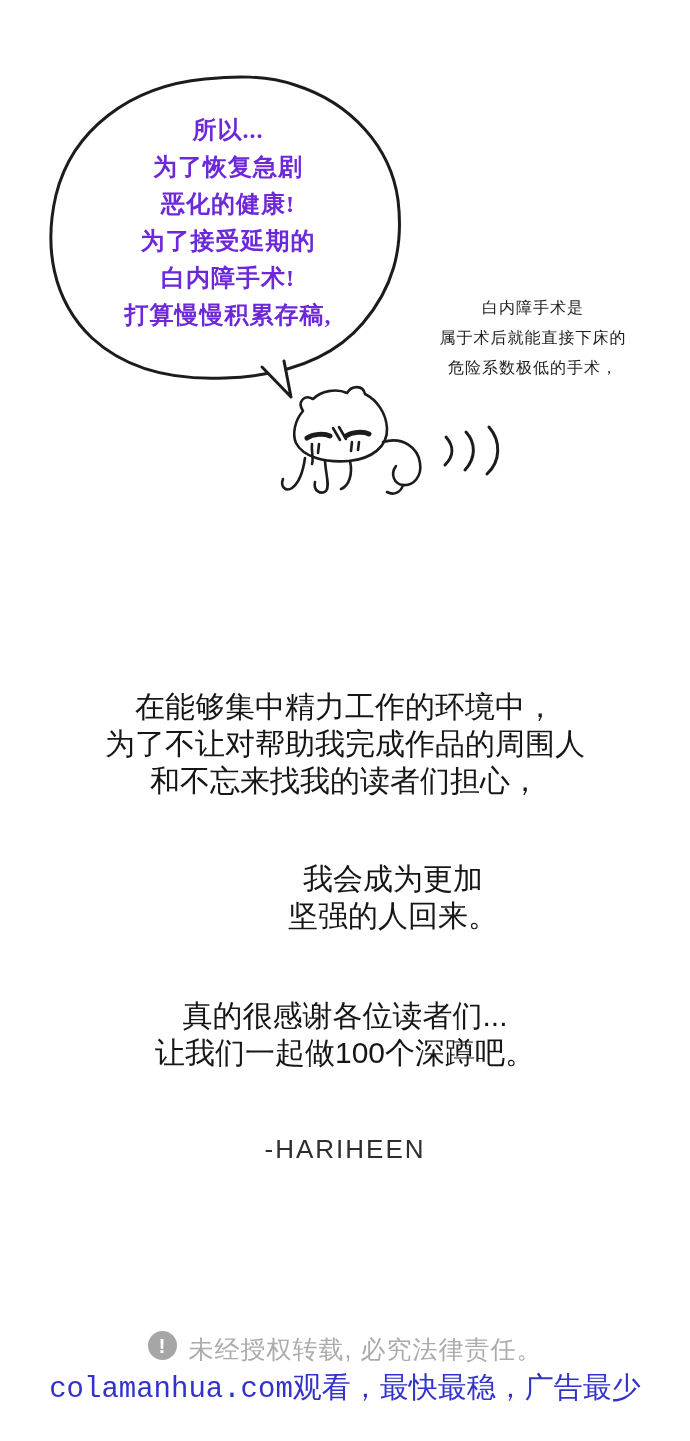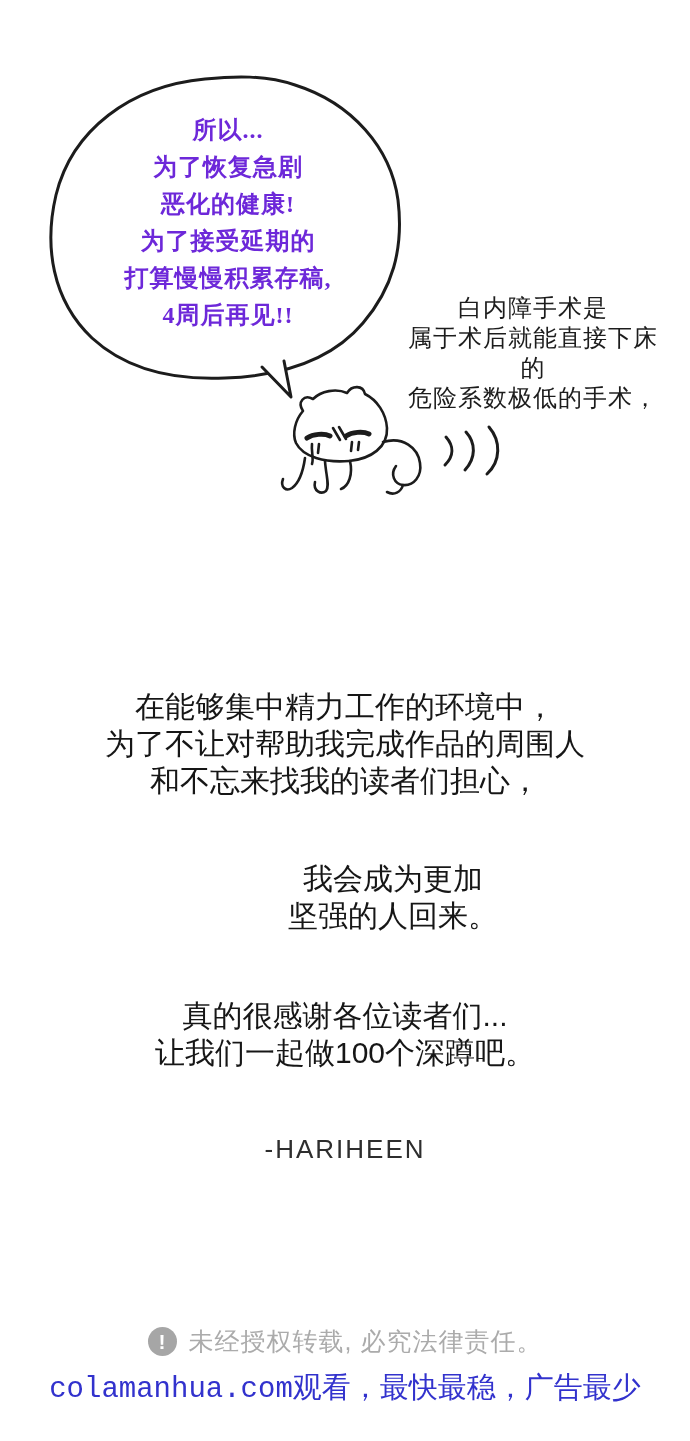--- a/index.html
+++ b/index.html
@@ -25,21 +25,21 @@
     left: 56px; top: 112px; width: 344px;
     font-family: "Liberation Serif", "DejaVu Serif", serif;
     font-weight: 700;
     font-size: 24px;
     line-height: 37px;
     color: #6d28d9;
     letter-spacing: 1px;
   }
   .side-note {
     left: 405px; top: 293px; width: 256px;
-    font-size: 24px;
+    font-size: 16px;
     line-height: 30px;
     color: #1c1c1c;
     letter-spacing: 1px;
   }
   .para {
     left: 0; width: 690px;
     font-size: 30px;
     line-height: 37px;
     color: #161616;
     text-align: center;
@@ -68,20 +68,21 @@
     font-size: 21px;
     font-weight: 700;
     line-height: 29px;
     text-align: center;
     flex: 0 0 auto;
   }
   .warning-text {
     font-size: 25px;
     color: #ababab;
     letter-spacing: 1px;
+    margin-top: 8px;
   }
   .promo {
     left: 0; top: 1372px; width: 690px;
     font-family: "Liberation Mono", "DejaVu Sans Mono", "DejaVu Serif", monospace;
     font-size: 29px;
     line-height: 36px;
     color: #3232cd;
     cursor: pointer;
   }
 </style>
@@ -126,22 +127,22 @@
         <path d="M489,427 C501,441 501,461 487,474"></path>
       </g>
     </g>
   </svg>
 
   <div class="abs bubble-text center">
       <div>所以...</div>
       <div>为了恢复急剧</div>
       <div>恶化的健康!</div>
       <div>为了接受延期的</div>
+      <div>白内障手术!</div>
       <div>打算慢慢积累存稿,</div>
-      <div>4周后再见!!</div>
     </div>
 
   <div class="abs side-note center">
       <div>白内障手术是</div>
       <div>属于术后就能直接下床的</div>
       <div>危险系数极低的手术，</div>
     </div>
 
   <div class="abs para para-1 center">
       <div>在能够集中精力工作的环境中，</div>

